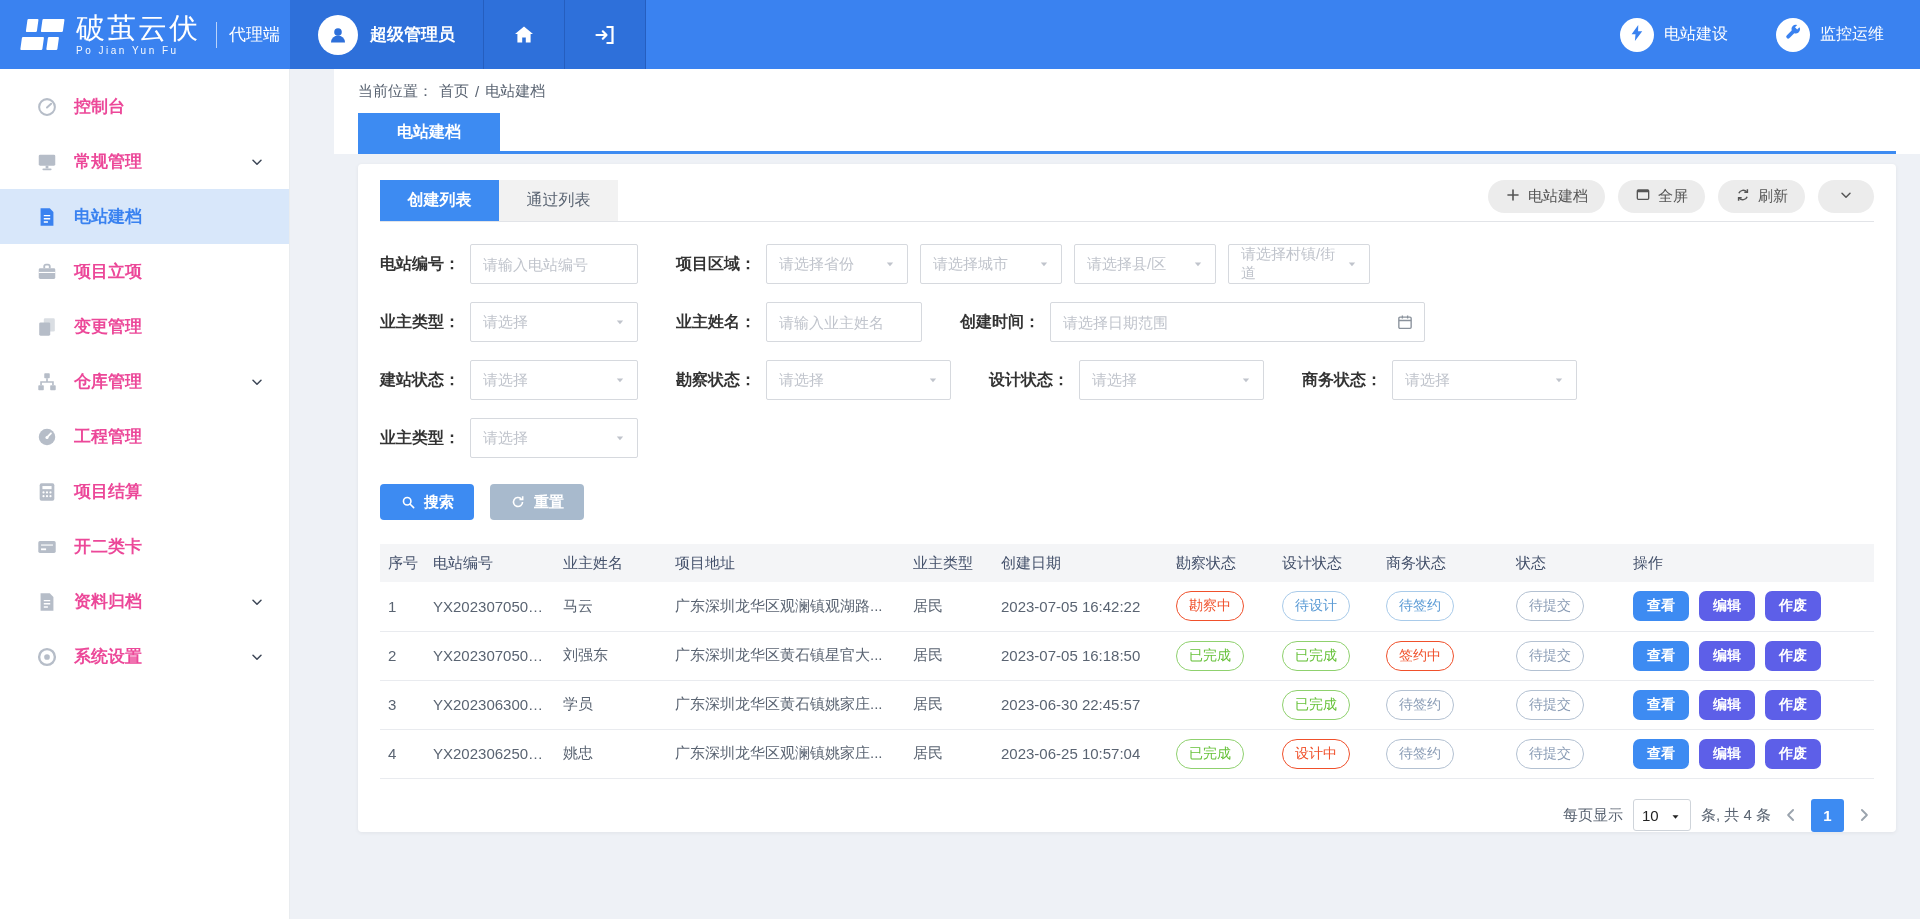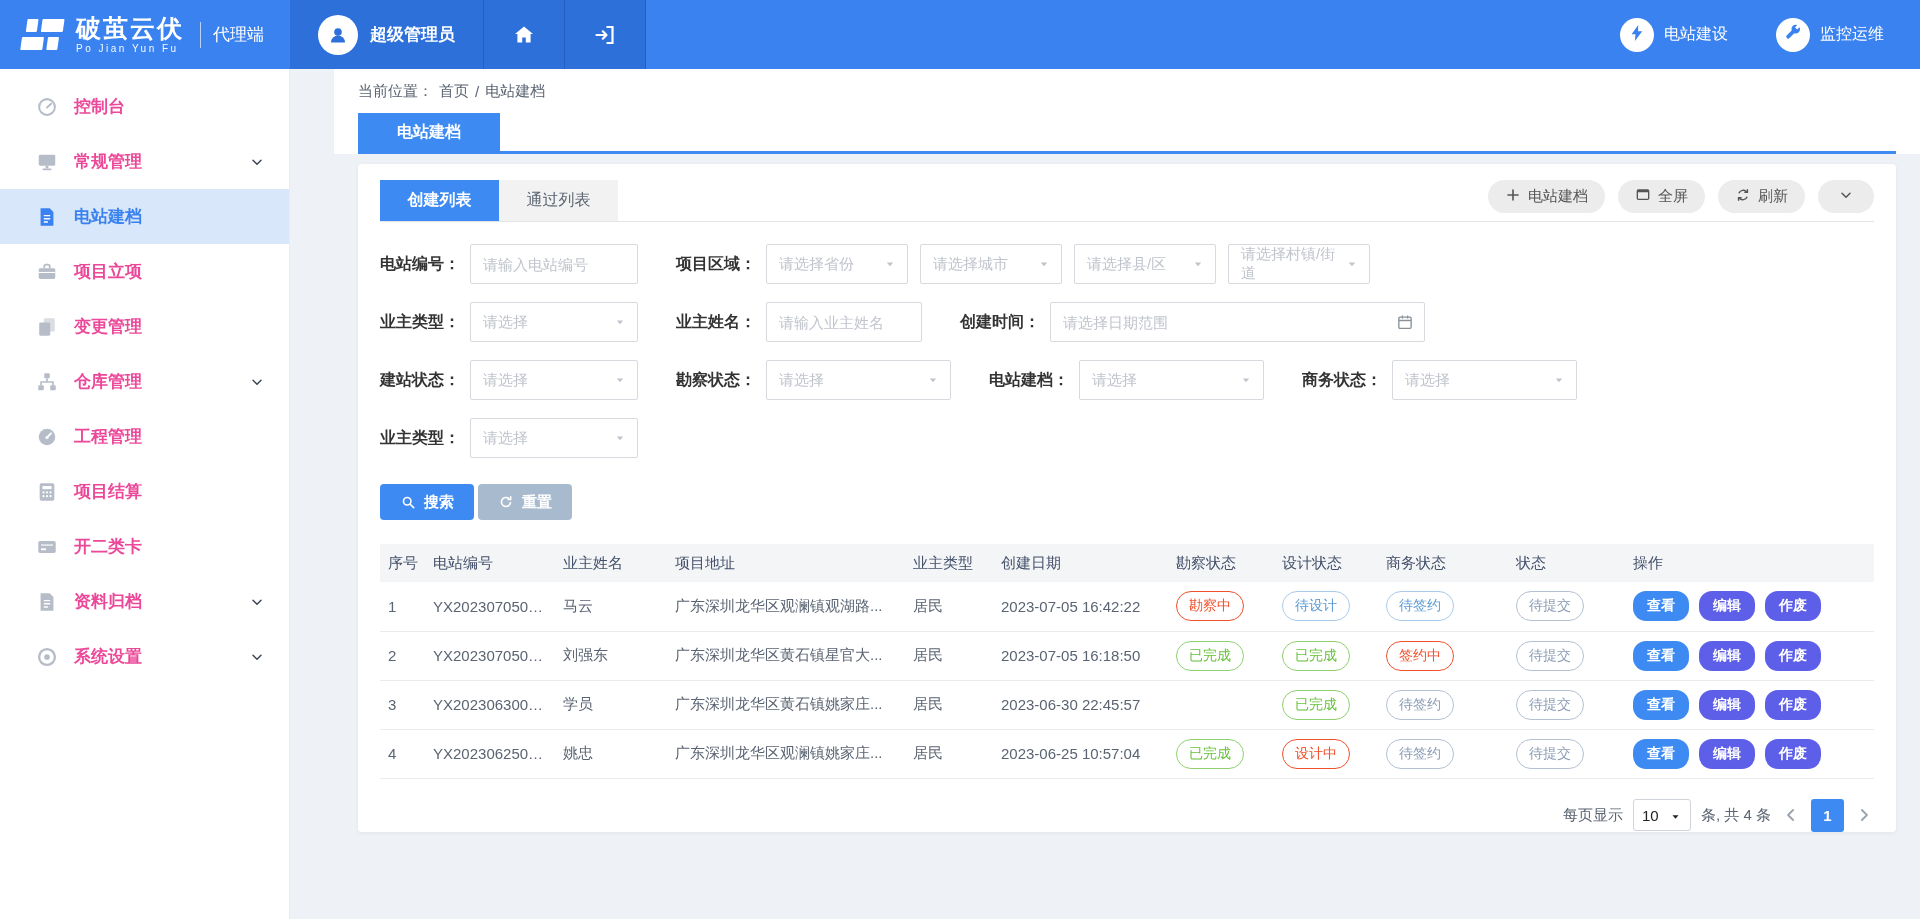--- a/index.html
+++ b/index.html
@@ -4,21 +4,21 @@
 <style>
   * { margin:0; padding:0; box-sizing:border-box; }
   html,body { width:1920px; height:919px; overflow:hidden;
     font-family:"Liberation Sans","DejaVu Sans",sans-serif; background:#eef1f6; }
 
   
   .topbar { height:69px; background:#3a82f0; display:flex; align-items:stretch; color:#fff; }
   .brand { width:290px; display:flex; align-items:center; padding-left:18px; flex:none; }
   .brand svg { width:48px; height:38px; flex:none; }
   .brand-text { margin-left:10px; line-height:1.05; }
-  .brand-title { font-size:25px; font-weight:700; letter-spacing:2px; }
+  .brand-title { font-size:29px; font-weight:400; letter-spacing:2px; }
   .brand-sub { font-size:10px; letter-spacing:2.5px; opacity:.95; margin-top:3px; }
   .brand-divider { width:1px; height:26px; background:rgba(255,255,255,.65); margin:0 12px 0 16px; }
   .portal { font-size:17px; }
   .user-section { display:flex; background:#2e70da; flex:none; }
   .seg { display:flex; align-items:center; justify-content:center; padding:0 28px;
          border-right:1px solid rgba(10,40,110,.25); cursor:pointer; }
   .avatar { width:40px; height:40px; border-radius:50%; background:#fff; color:#2e70da;
             display:flex; align-items:center; justify-content:center; margin-right:12px; flex:none; }
   .avatar svg { width:24px; height:24px; }
   .user-name { font-size:17px; font-weight:600; white-space:nowrap; }
@@ -72,40 +72,40 @@
   .ctrl { height:40px; border:1px solid #d6d9de; border-radius:2px; background:#fff;
           display:flex; align-items:center; position:relative; }
   .ctrl input { border:none; outline:none; font-size:15px; padding:0 12px; width:100%; background:transparent; color:#333; }
   .ctrl input::placeholder { color:#c0c4cc; }
   .sel { justify-content:space-between; padding:0 10px 0 12px; color:#c0c4cc; font-size:15px; cursor:pointer; }
   .sel .caret { width:14px; height:14px; color:#c0c4cc; flex:none; }
   .sel .caret svg, .d-icon svg { width:100%; height:100%; }
   .d-icon { position:absolute; right:10px; width:18px; height:18px; color:#8a929c; }
   .w168{width:168px} .w142{width:142px} .w156{width:156px} .w315{width:375px} .w185{width:185px}
 
-  .btn-row { display:flex; gap:4px; margin:26px 0 24px; }
+  .btn-row { display:flex; gap:16px; margin:26px 0 24px; }
   .btn { height:36px; border:none; border-radius:4px; color:#fff; font-size:15px; font-weight:600;
          display:flex; align-items:center; gap:8px; padding:0 20px; cursor:pointer; }
   .btn svg { width:16px; height:16px; }
   .btn.search { background:#3d8bf2; }
   .btn.reset { background:#a8bacd; }
 
   
   table { width:100%; border-collapse:collapse; font-size:15px; color:#5a6472; table-layout:fixed; }
   thead tr { background:#f4f5f7; }
   th { font-weight:500; text-align:left; height:38px; padding:0 8px; color:#43506a; white-space:nowrap; }
   td { height:49px; padding:0 8px; border-bottom:1px solid #e9ebef; white-space:nowrap;
        overflow:hidden; text-overflow:ellipsis; }
   .pill { display:inline-block; min-width:66px; text-align:center; padding:5px 12px;
           border:1px solid; border-radius:15px; font-size:14px; background:#fff; }
   .pill.orange { color:#f0502b; border-color:#f0502b; }
   .pill.green  { color:#67c23a; border-color:#8fd16e; }
   .pill.blue   { color:#5b9bd5; border-color:#a9cbea; }
   .pill.gray   { color:#8a9cb5; border-color:#b3c1d2; }
-  .act { height:30px; padding:0 14px; border:none; border-radius:13px; color:#fff; font-size:14px;
+  .act { height:30px; padding:0 14px; border:none; border-radius:7px; color:#fff; font-size:14px;
          margin-right:10px; cursor:pointer; font-weight:600; }
   .act.view { background:#3d8bf2; }
   .act.edit, .act.void { background:#5d5fe8; }
 
   
   .pagination { display:flex; justify-content:flex-end; align-items:center; margin-top:20px;
                 font-size:15px; color:#5a6472; gap:10px; }
   .page-size { width:58px; height:32px; border:1px solid #cfd4da; border-radius:3px; background:#fff;
                display:flex; align-items:center; justify-content:space-between; padding:0 8px;
                color:#222; cursor:pointer; }
@@ -422,21 +422,21 @@
               <div class="ctrl-group">
                 <div class="ctrl sel w185">
                   <span>请选择</span>
                   <span class="caret"><svg viewBox="0 0 24 24">
                       <path d="M6.5 9.5h11L12 16z" fill="currentColor"></path>
                     </svg></span>
                 </div>
               </div>
             </div>
             <div class="f-field">
-              <span class="f-label">电站建档：</span>
+              <span class="f-label">设计状态：</span>
               <div class="ctrl-group">
                 <div class="ctrl sel w185">
                   <span>请选择</span>
                   <span class="caret"><svg viewBox="0 0 24 24">
                       <path d="M6.5 9.5h11L12 16z" fill="currentColor"></path>
                     </svg></span>
                 </div>
               </div>
             </div>
             <div class="f-field">

